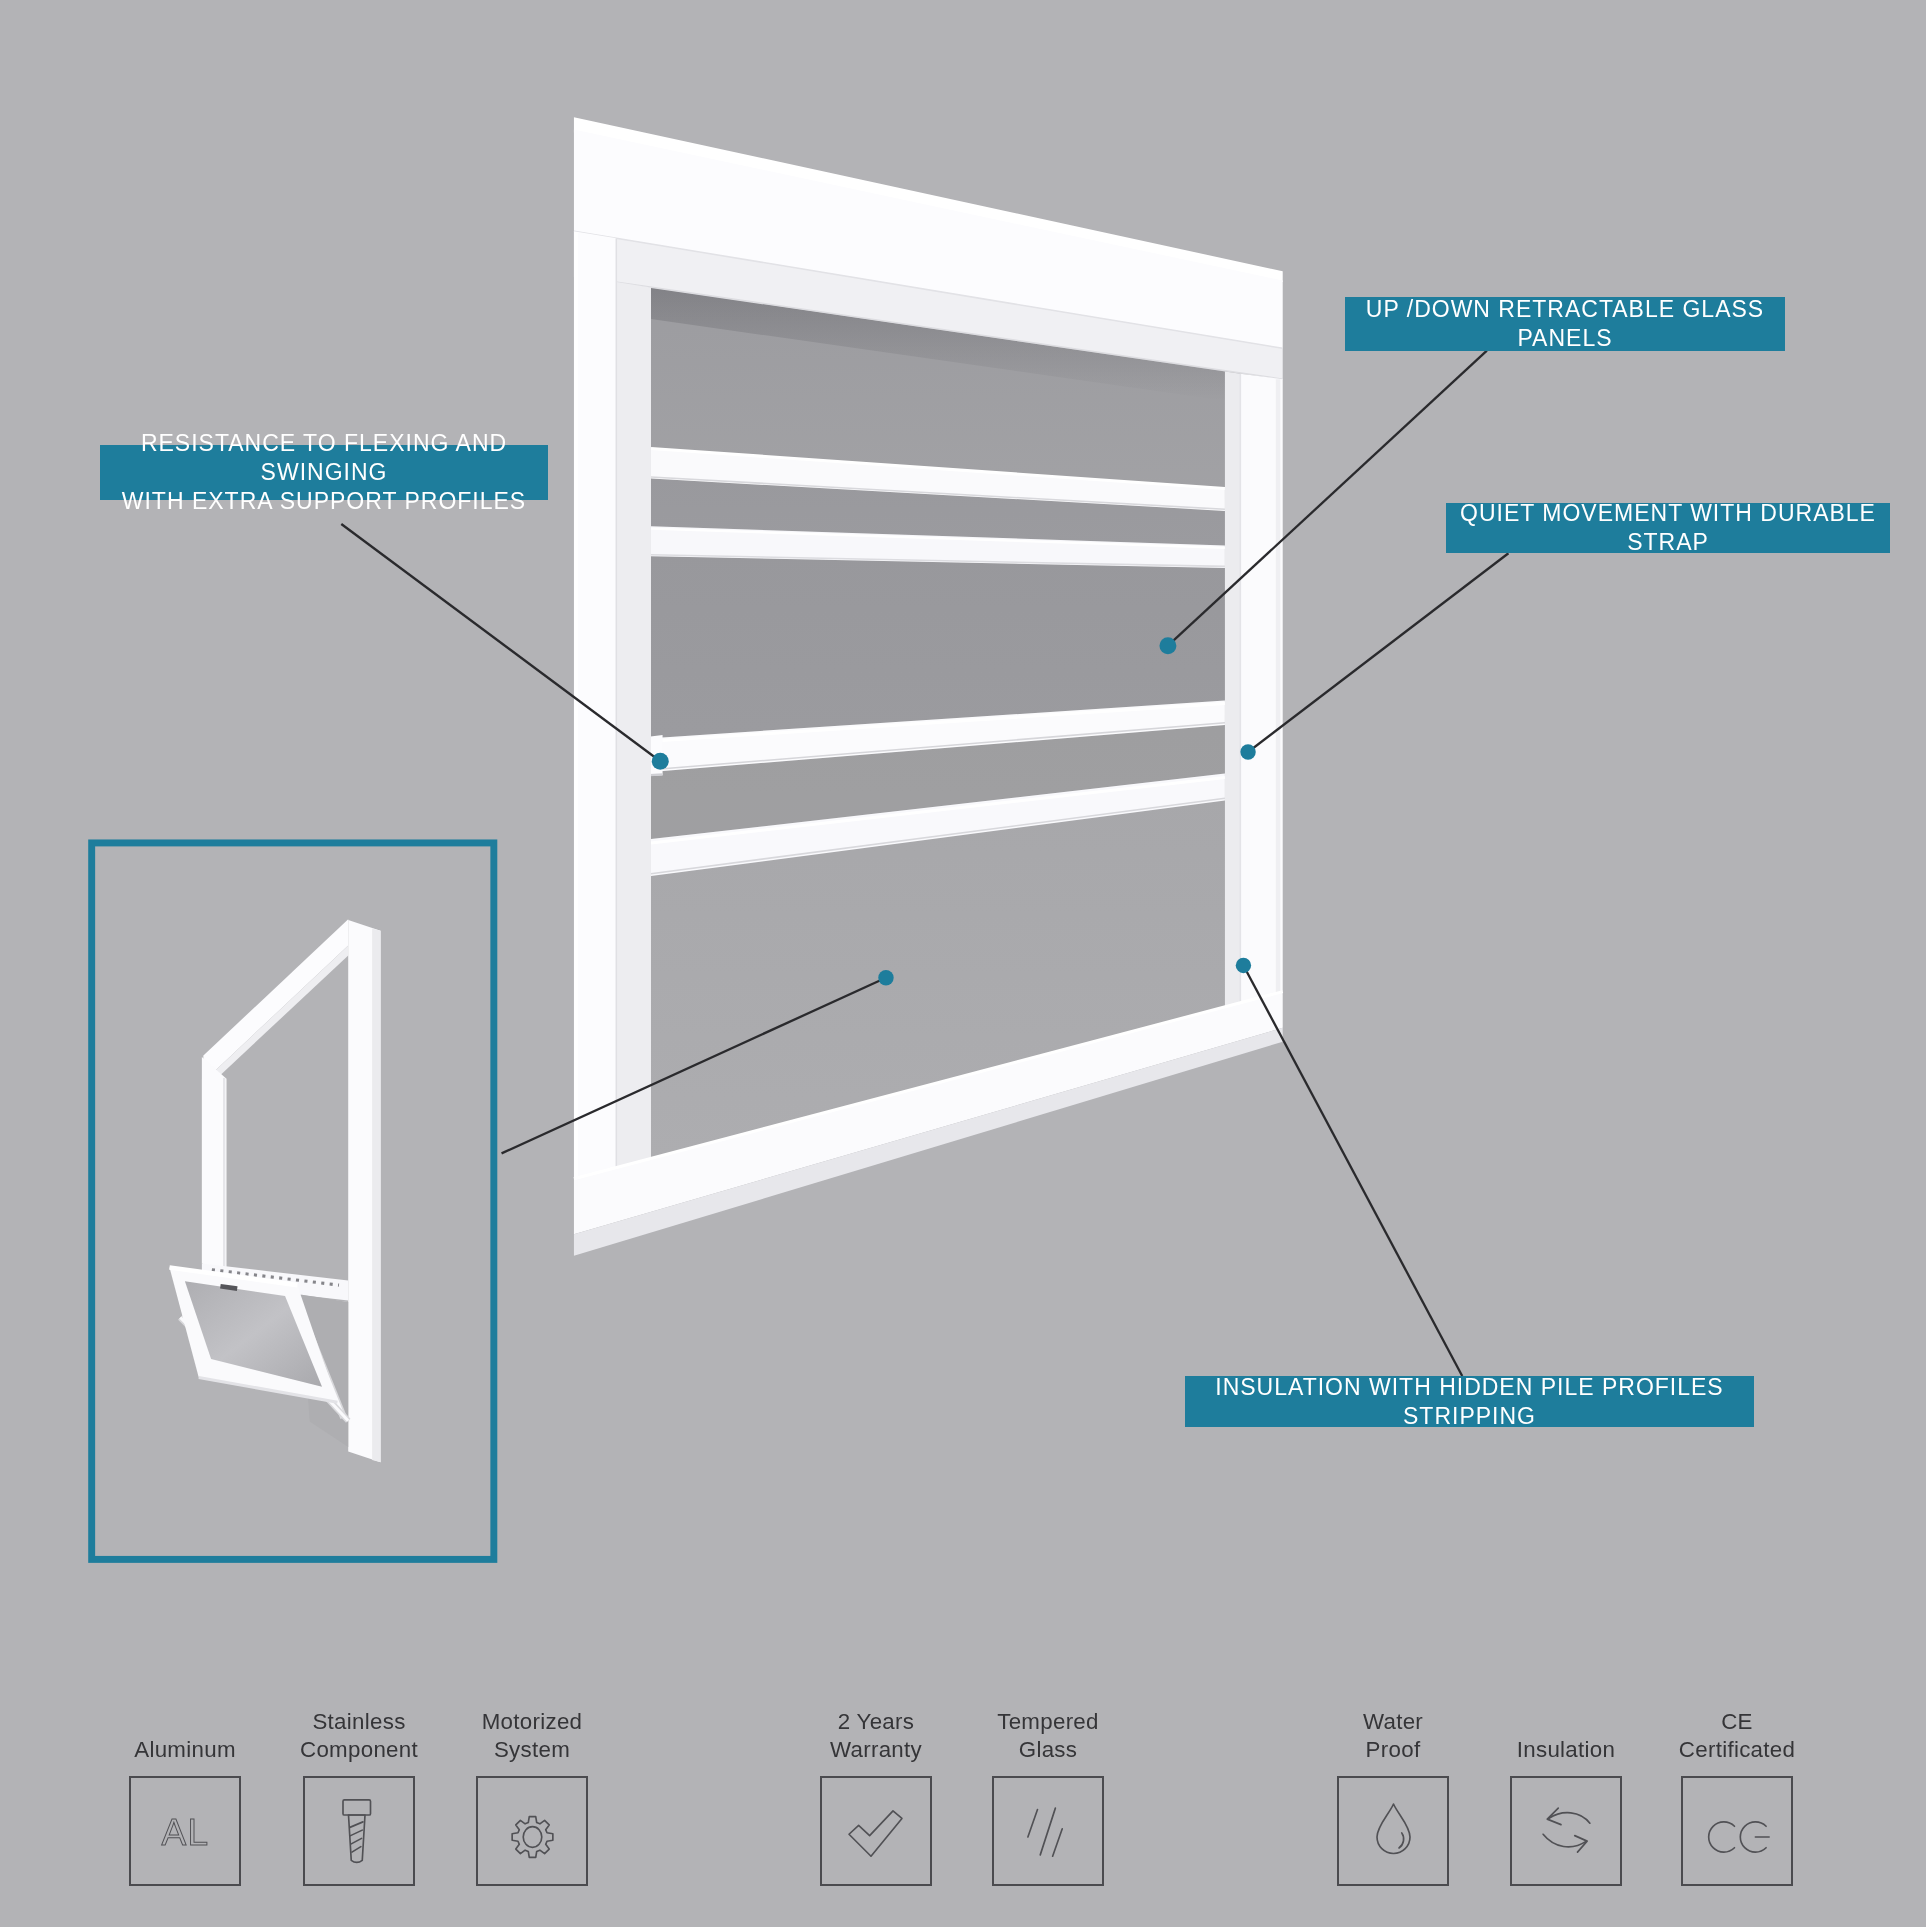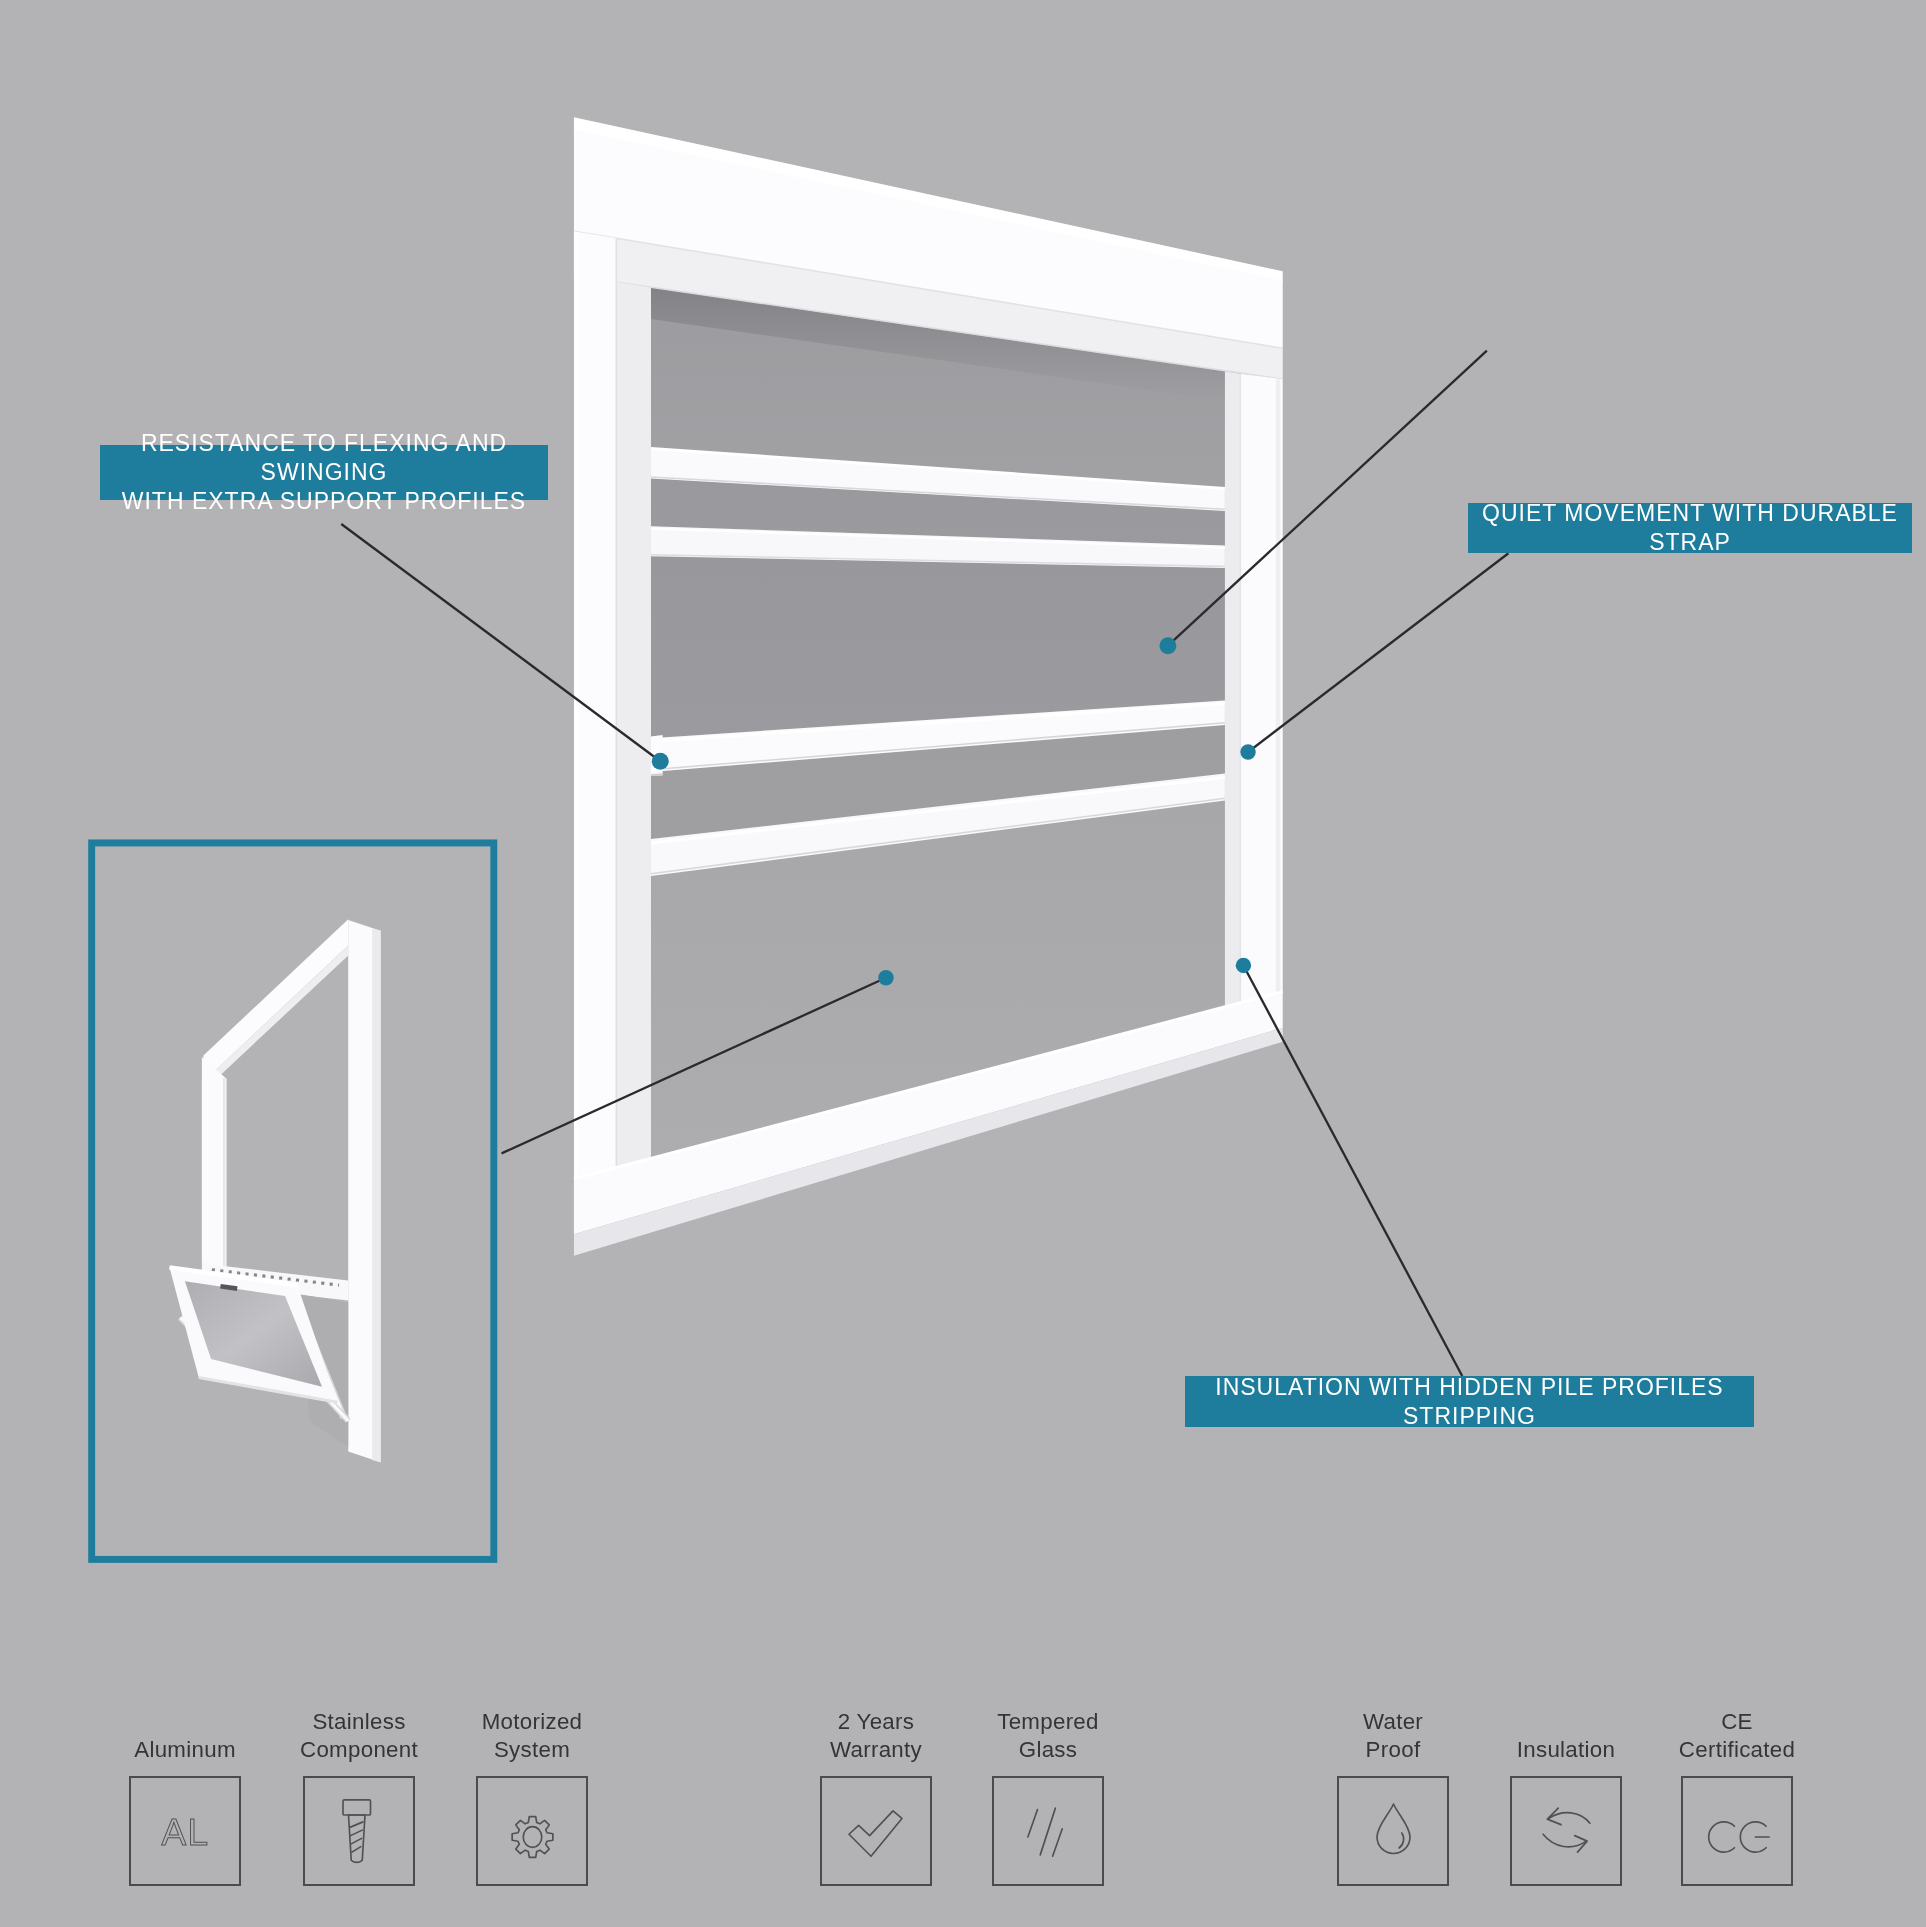--- a/index.html
+++ b/index.html
@@ -11,21 +11,21 @@
   #canvas{position:relative;width:1926px;height:1927px;background:var(--bg);}
   #scene{position:absolute;left:0;top:0;}
   .callout-bar{
     position:absolute;display:flex;align-items:center;justify-content:center;
     background:var(--accent);color:var(--callout-text);
     font-size:23px;letter-spacing:1px;line-height:29px;text-align:center;white-space:pre-line;
     z-index:5;
   }
   #bar-retractable{left:1345px;top:297px;width:440px;height:54px;}
   #bar-support{left:100px;top:445px;width:448px;height:55px;}
-  #bar-strap{left:1446px;top:503px;width:444px;height:50px;margin-left:22px;}
+  #bar-strap{left:1446px;top:503px;width:444px;height:50px;}
   #bar-insulation{left:1185px;top:1376px;width:569px;height:51px;}
   .feature{position:absolute;top:1712px;width:112px;height:174px;z-index:4;}
   .feature .flabel{
     position:absolute;left:-31px;right:-31px;bottom:122px;text-align:center;
     color:var(--label);font-size:22.3px;line-height:28px;white-space:pre-line;letter-spacing:0.3px;
   }
   .feature .fbox{
     position:absolute;left:0;top:64px;width:112px;height:110px;box-sizing:border-box;
     border:2.3px solid var(--icon-border);display:flex;align-items:center;justify-content:center;
   }
@@ -157,20 +157,21 @@
       <line class="leader" x1="1614" y1="1253" x2="1898" y2="1786"></line>
 
       <circle class="accent-fill" cx="857" cy="988" r="11"></circle>
       <circle class="accent-fill" cx="1516" cy="838" r="11"></circle>
       <circle class="accent-fill" cx="1620" cy="976" r="10"></circle>
       <circle class="accent-fill" cx="1150" cy="1269" r="10"></circle>
       <circle class="accent-fill" cx="1614" cy="1253" r="10"></circle>
     </g>
   </svg>
 
+  <div class="callout-bar" id="bar-retractable">UP /DOWN RETRACTABLE GLASS PANELS</div>
   <div class="callout-bar" id="bar-support">RESISTANCE TO FLEXING AND SWINGING
 WITH EXTRA SUPPORT PROFILES</div>
   <div class="callout-bar" id="bar-strap">QUIET MOVEMENT WITH DURABLE STRAP</div>
   <div class="callout-bar" id="bar-insulation">INSULATION WITH HIDDEN PILE PROFILES STRIPPING</div>
 
   <div class="feature" style="left:129px">
     <div class="flabel">Aluminum</div>
     <div class="fbox">
       <svg width="77" height="77" viewBox="0 0 112 112">
         <text class="ic-text" x="56" y="76" font-size="54" text-anchor="middle" letter-spacing="2">AL</text>

